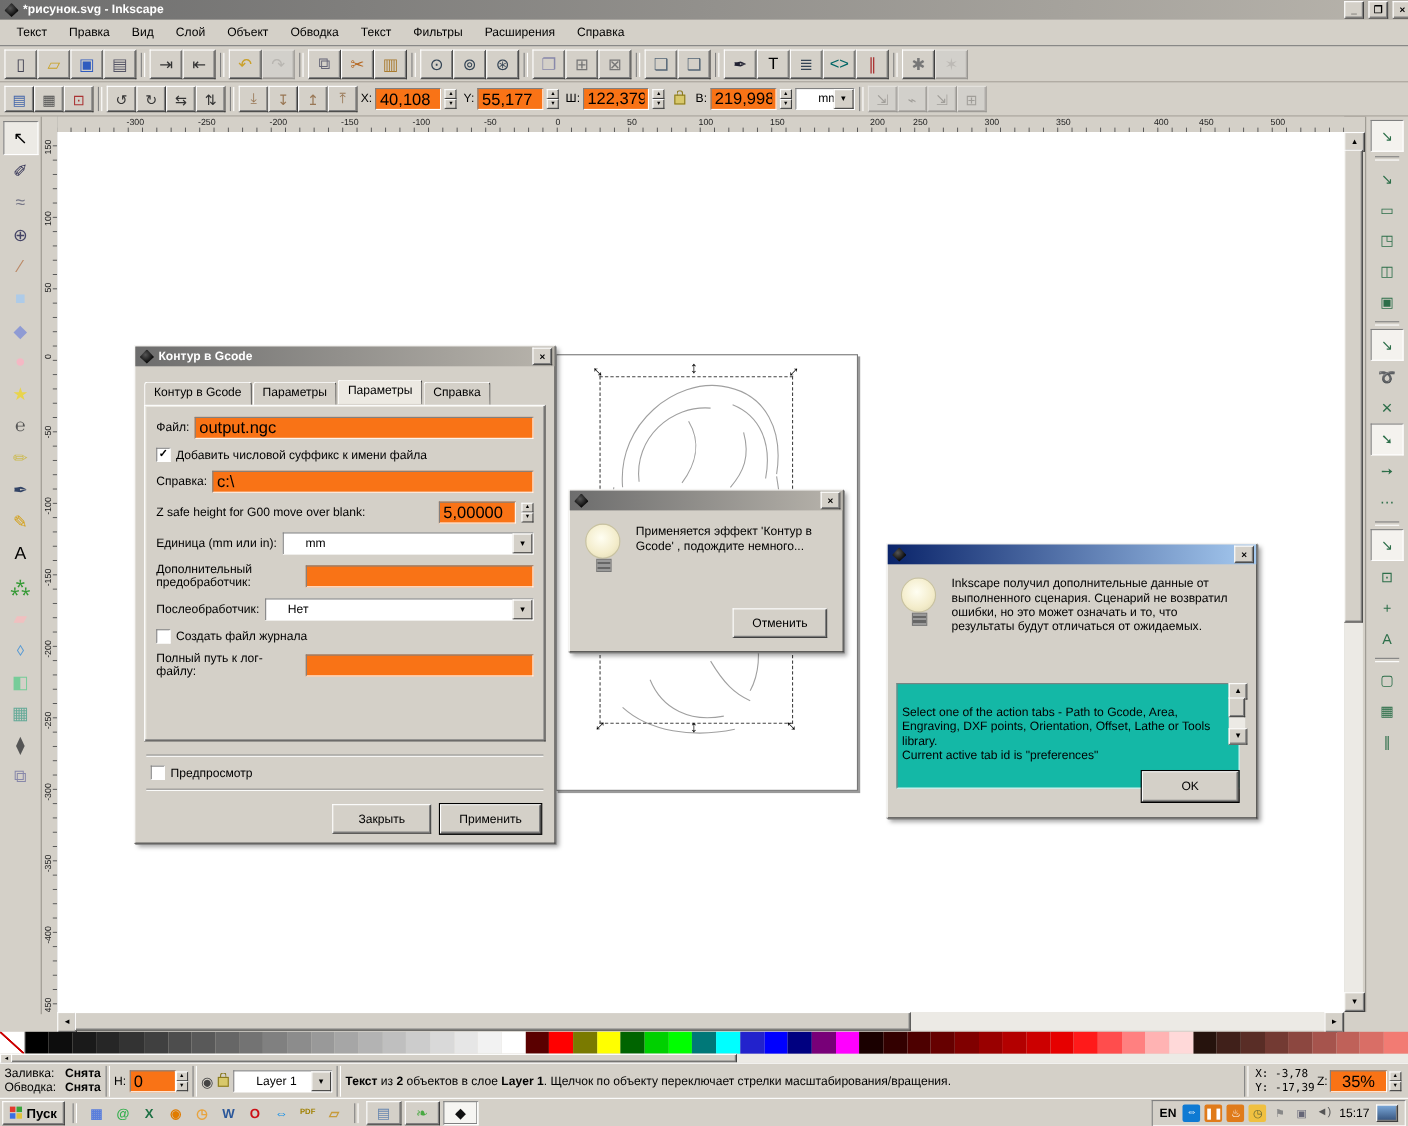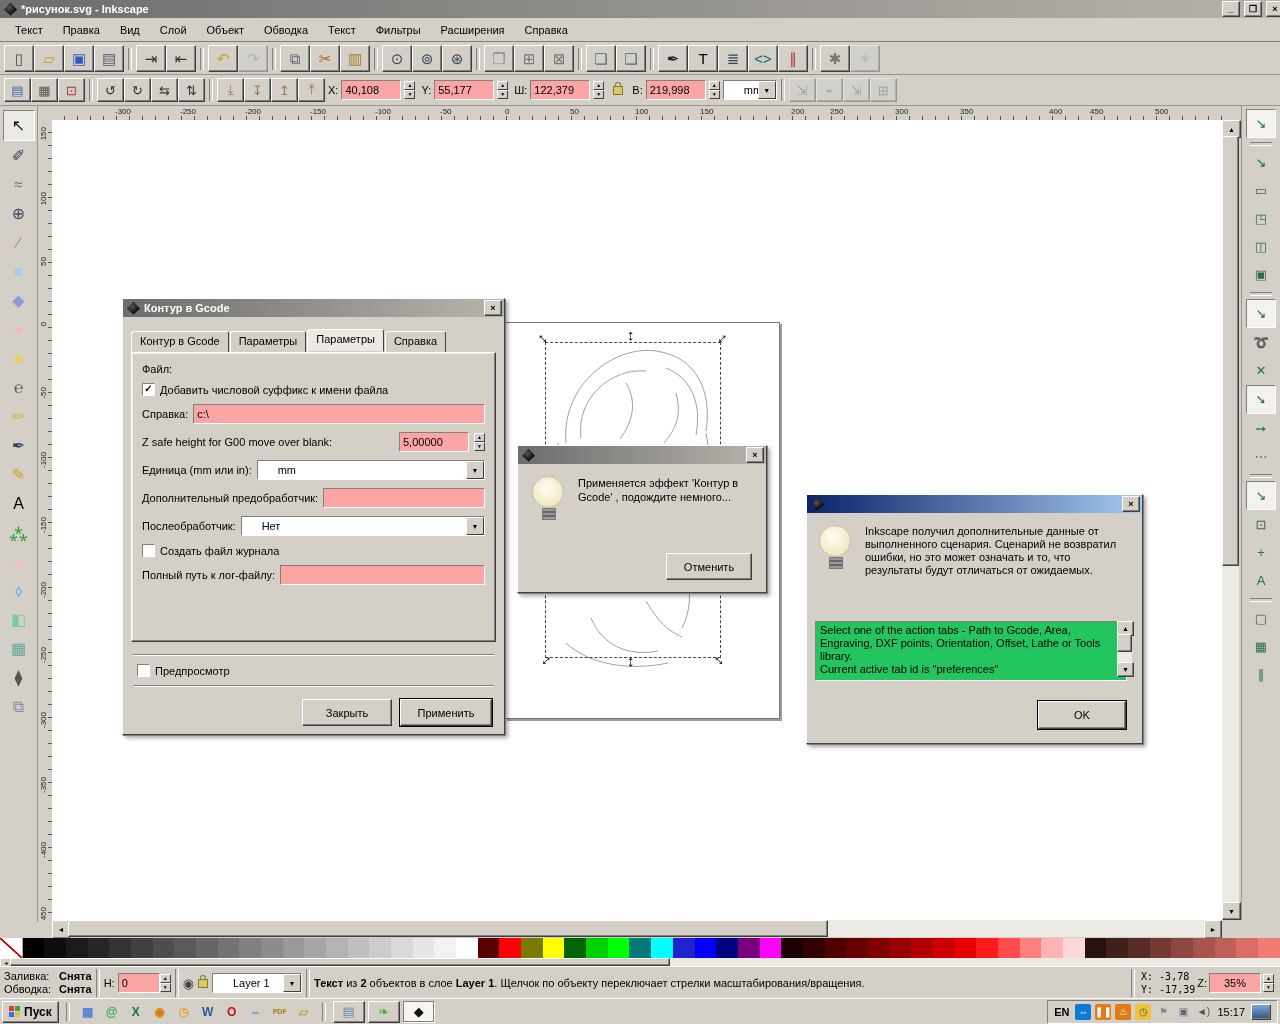--- a/index.html
+++ b/index.html
@@ -21,21 +21,21 @@
   
   #menubar{display:flex;align-items:center;height:24px;border-bottom:1px solid #808080;padding-left:6px;gap:2px;background:#d4d0c8;}
   .menu-item{padding:3px 9px;}
   .toolbar{display:flex;align-items:center;background:#d4d0c8;border-bottom:1px solid #9a968e;}
   .tbtn{width:28px;height:25px;display:flex;align-items:center;justify-content:center;font-size:15px;}
   .tbtn.small{width:25px;height:22px;font-size:13px;}
   .tbtn .g{pointer-events:none;}
   .disabled{opacity:.4;filter:grayscale(1);}
   .tsep{width:2px;height:22px;border-left:1px solid #808080;border-right:1px solid #fff;margin:0 4px;}
   .field{display:flex;align-items:center;gap:3px;margin:0 3px;}
-  .txt{height:16px;border:1px solid;border-color:#808080 #fff #fff #808080;background:#fca5a5;font-size:11px;
+  .txt{height:16px;border:1px solid;border-color:#808080 #fff #fff #808080;background:#f97316;font-size:15px;
     font-family:"Liberation Sans",sans-serif;padding:1px 3px;}
   .spinner{display:flex;flex-direction:column;width:11px;height:18px;}
   .spinner>div{flex:1;font-size:5px;line-height:7px;text-align:center;border:1px solid;border-color:#fff #404040 #404040 #fff;background:#d4d0c8;}
   .combo{display:flex;align-items:center;border:1px solid;border-color:#808080 #fff #fff #808080;background:#fff;height:18px;}
   .combo .cval{flex:1;padding:0 4px;white-space:nowrap;overflow:hidden;margin-left:16px;}
   .combo .carr{width:16px;height:16px;background:#d4d0c8;border:1px solid;border-color:#fff #404040 #404040 #fff;
     font-size:7px;display:flex;align-items:center;justify-content:center;}
   .mini-lock{width:8px;height:7px;border:1px solid #8a7a20;background:#d8c86a;position:relative;display:inline-block;margin-top:4px;}
   .mini-lock:before{content:"";position:absolute;top:-5px;left:1px;width:4px;height:4px;border:1px solid #8a7a20;border-bottom:none;border-radius:4px 4px 0 0;}
   
@@ -85,21 +85,21 @@
   .panel{margin:0 8px;border:1px solid;border-color:#fff #404040 #404040 #fff;box-shadow:inset -1px -1px 0 #808080,inset 1px 1px 0 #ece9e2;
     background:#d4d0c8;padding:10px 10px 14px 10px;position:relative;z-index:1;}
   .drow{display:flex;align-items:center;gap:5px;margin-bottom:8px;}
   .drow:last-child{margin-bottom:0;}
   .grow{flex:1;}
   .cb{width:11px;height:11px;border:1px solid;border-color:#808080 #fff #fff #808080;background:#fff;font-size:10px;line-height:10px;text-align:center;font-weight:bold;}
   .hr{border-top:1px solid #808080;border-bottom:1px solid #fff;height:0;margin:8px 0;}
   .bulb{width:34px;height:46px;position:relative;flex:none;}
   .bulb .glass{width:30px;height:30px;border-radius:50%;background:radial-gradient(circle at 45% 40%,#fffef2,#f3ecca 60%,#ddd6b0);border:1px solid #c8c2a0;}
   .bulb .base{width:12px;height:10px;margin:0 auto;background:repeating-linear-gradient(180deg,#999 0 2px,#666 2px 4px);border:1px solid #777;}
-  .details{background:#22c55e;border:1px solid;border-color:#808080 #fff #fff #808080;font-size:11px;padding:2px 4px;line-height:13px;overflow:hidden;position:relative;}
+  .details{background:#14b8a6;border:1px solid;border-color:#808080 #fff #fff #808080;font-size:11px;padding:20px 4px;line-height:13px;overflow:hidden;position:relative;}
   
   #taskbar{left:0;top:998px;width:1280px;height:26px;background:#d4d0c8;border-top:1px solid #fff;display:flex;align-items:center;gap:3px;padding:0 2px;box-sizing:border-box;}
   #startbtn{height:20px;padding:0 6px;gap:4px;font-weight:bold;font-size:12px;display:flex;align-items:center;}
   .winflag{display:grid;grid-template-columns:5px 5px;grid-template-rows:5px 5px;gap:1px;}
   .winflag i{display:block;}
   .ql{width:22px;height:20px;display:flex;align-items:center;justify-content:center;font-size:12px;font-weight:bold;}
   .twin{width:30px;height:20px;display:flex;align-items:center;justify-content:center;font-size:13px;}
   .twin.active{background:#f6f5f2;border-color:#808080 #fff #fff #808080;}
   #tray{margin-left:auto;display:flex;align-items:center;gap:6px;border:1px solid;border-color:#808080 #fff #fff #808080;background:#d4d0c8;height:22px;padding:0 6px;}
   .tray-ic{width:16px;height:16px;display:flex;align-items:center;justify-content:center;font-size:10px;color:#fff;border-radius:2px;}
@@ -516,35 +516,36 @@
     </div>
     <span>Z:</span>
     <input class="txt" style="width: 44px; margin: 0px 2px; text-align: center;" value="35%">
     <span class="spinner">
         <div>▲</div>
         <div>▼</div>
       </span>
     <span style="width:6px;"></span>
   </div>
 
-  <div class="dialog" id="dlg1" style="left:122px;top:298px;width:381px;">
+  <div class="dialog" id="dlg1" style="left:122px;top:314px;width:381px;">
     <div class="titlebar tb-inactive">
       <span class="app-icon"></span>
       <span class="tb-text">Контур в Gcode</span>
       <span class="btn tb-btn">×</span>
     </div>
     <div class="tabs" id="dlg1tabs">
         <span class="tab">Контур в Gcode</span>
         <span class="tab">Параметры</span>
         <span class="tab active">Параметры</span>
         <span class="tab">Справка</span>
       </div>
     <div class="panel">
       <div class="drow">
         <span>Файл:</span>
+        <input class="txt grow" value="output.ngc" style="">
       </div>
       <div class="drow">
         <span class="cb">✓</span>
         <span>Добавить числовой суффикс к имени файла</span>
       </div>
       <div class="drow">
         <span>Справка:</span>
         <input class="txt grow" value="c:\" style="">
       </div>
       <div class="drow">

